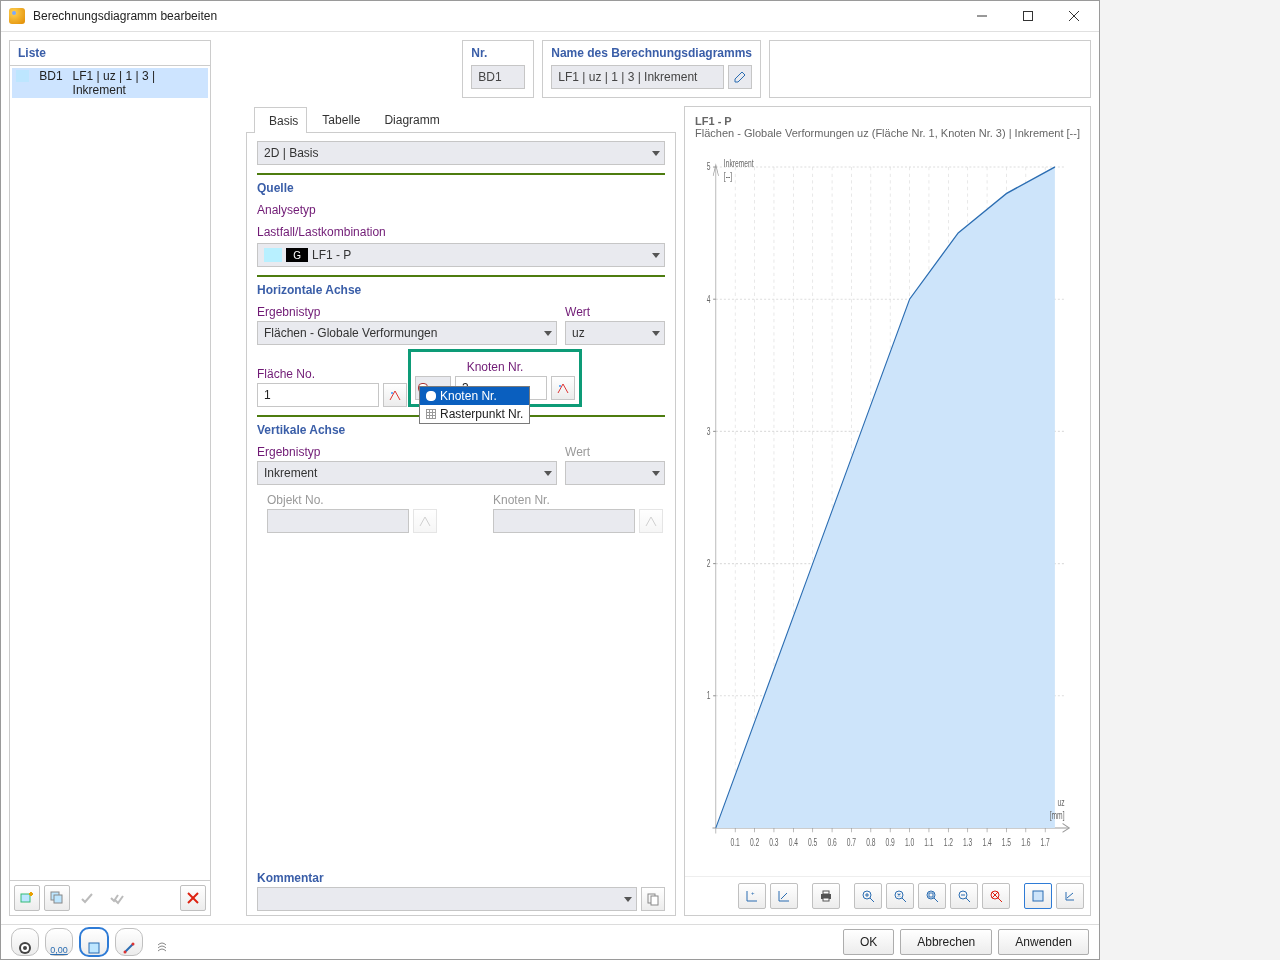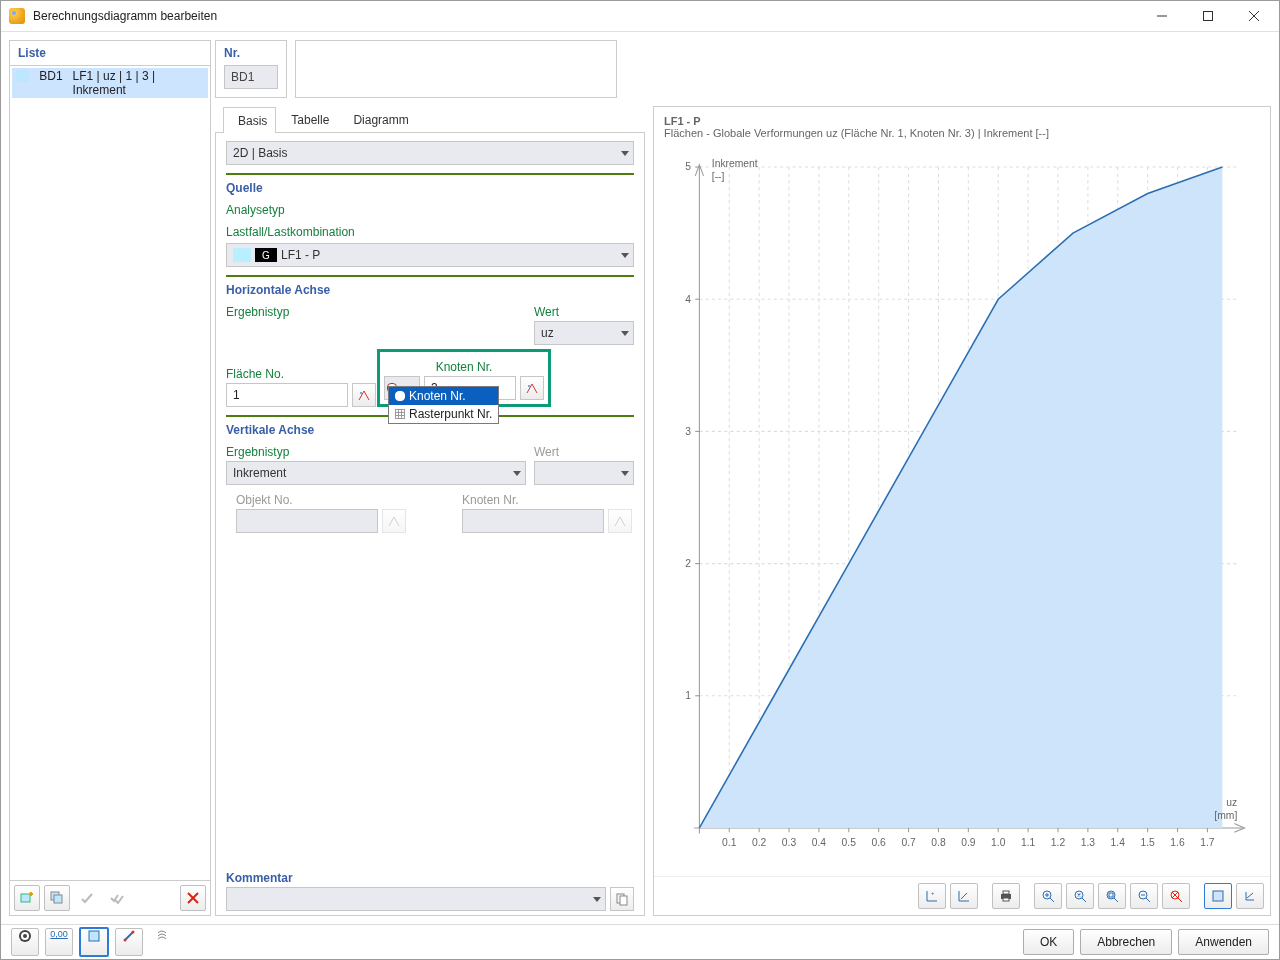--- a/index.html
+++ b/index.html
@@ -8,21 +8,21 @@
   --panel-border:#ccc;
   --blue:#2b6db2;
   --header-text:#3a5ea8;
   --sel-bg:#cde4ff;
   --sel-bg2:#0a5fbf;
   --field-bg:#e9eaef;
   --green:#0d9b77;
   --win-bg:#fff;
 }
 html,body{margin:0;padding:0;height:100%;font-family:"Segoe UI",Arial,sans-serif;font-size:12px;color:#222;background:#f3f3f3;}
-.window{width:1280px;height:960px;background:#fff;border:1px solid #9a9a9a;box-sizing:border-box;display:flex;flex-direction:column;}
+.window{width:1100px;height:960px;background:#fff;border:1px solid #9a9a9a;box-sizing:border-box;display:flex;flex-direction:column;}
 
 
 .titlebar{height:30px;display:flex;align-items:center;padding:0 2px 0 8px;border-bottom:1px solid #e0e0e0;}
 .titlebar .app-icon{width:16px;height:16px;margin-right:8px;display:inline-block;background:radial-gradient(circle at 30% 30%,#ffd152,#e08a00);border-radius:3px;position:relative;}
 .titlebar .app-icon::after{content:"";position:absolute;left:3px;top:3px;width:4px;height:4px;background:#7aa9ff;border-radius:2px;}
 .titlebar .title{flex:1;}
 .winbtn{width:46px;height:30px;display:flex;align-items:center;justify-content:center;}
 .winbtn svg{stroke:#333;stroke-width:1;}
 
 
@@ -31,21 +31,21 @@
 .col-list .hdr{background:#fff;color:var(--header-text);font-weight:600;padding:5px 8px;border-bottom:1px solid var(--panel-border);}
 .col-list .list{flex:1;overflow:auto;padding:2px;}
 .list-row{display:flex;gap:10px;padding:1px 4px;}
 .list-row.sel{background:var(--sel-bg);}
 .list-row .tile{width:14px;height:12px;background:#bde6ff;margin-top:1px;}
 .list-tools{display:flex;padding:4px;gap:4px;border-top:1px solid var(--panel-border);}
 .tbtn{width:24px;height:24px;border:1px solid #c0c0c0;background:linear-gradient(#fff,#ececec);display:flex;align-items:center;justify-content:center;border-radius:2px;}
 .tbtn.ghost{border:1px solid transparent;background:transparent;}
 .spacer{flex:1;}
 
-.col-main{flex:1;display:flex;flex-direction:column;gap:8px;min-width:0;}
+.col-main{flex:1;display:flex;flex-direction:column;gap:8px;min-width:0;align-items:flex-end;}
 .row-top{display:flex;gap:8px;}
 .panel{border:1px solid var(--panel-border);background:#fff;}
 .panel .hdr{color:var(--header-text);font-weight:600;padding:5px 8px;}
 .panel-nr{width:70px;}
 .panel-name{flex:1;}
 .field-ro{margin:0 8px 8px 8px;height:22px;background:var(--field-bg);border:1px solid #c6c6c6;display:flex;align-items:center;padding:0 6px;color:#444;}
 .field-ro.full{flex:1;}
 .panel-name .row{display:flex;align-items:center;margin:0 8px 8px 8px;gap:4px;}
 .editicon{width:22px;height:22px;border:1px solid #c6c6c6;background:#e9eaef;display:flex;align-items:center;justify-content:center;}
 .rightspace{width:320px;}
@@ -53,21 +53,21 @@
 
 
 .formarea{flex:1;display:flex;gap:8px;min-height:0;}
 .formcol{width:430px;display:flex;flex-direction:column;}
 .tabs{display:flex;gap:0;padding-left:8px;border-bottom:1px solid var(--panel-border);}
 .tab{padding:6px 8px 5px 14px;border:1px solid transparent;border-bottom:none;color:#333;}
 .tab.active{border-color:var(--panel-border);background:#fff;position:relative;top:1px;}
 .form{flex:1;border:1px solid var(--panel-border);border-top:none;background:#fff;padding:8px 10px 4px 10px;display:flex;flex-direction:column;gap:4px;overflow:visible;}
 .sect{color:var(--header-text);font-weight:600;padding-top:6px;border-top:2px solid #4d7c0f;margin-top:4px;}
 .sect:first-child{border-top:none;margin-top:0;padding-top:0;}
-.lbl{color:#15803d;margin-top:4px;}
+.lbl{color:#701a75;margin-top:4px;}
 .lbl.dim{color:#9a9a9a;}
 .dd{height:22px;background:var(--field-bg);border:1px solid #c6c6c6;display:flex;align-items:center;justify-content:space-between;padding:0 4px 0 6px;color:#333;}
 .dd.dim{color:#9a9a9a;}
 .chev{width:0;height:0;border-left:4px solid transparent;border-right:4px solid transparent;border-top:5px solid #555;}
 .row2{display:flex;gap:8px;}
 .row2 > div{display:flex;flex-direction:column;gap:2px;}
 .inp{height:22px;background:#fff;border:1px solid #c6c6c6;display:flex;align-items:center;padding:0 6px;min-width:40px;}
 .inp.dim{background:var(--field-bg);}
 .pick{width:22px;height:22px;border:1px solid #c6c6c6;background:linear-gradient(#fff,#ececec);display:flex;align-items:center;justify-content:center;}
 .pick.dim{opacity:.45;}
@@ -103,21 +103,21 @@
 .axis line,.axis path{stroke:#999;stroke-width:1;}
 .grid line{stroke:#ddd;stroke-width:1;stroke-dasharray:3 3;}
 .charttools{display:flex;justify-content:flex-end;gap:4px;padding:6px;border-top:1px solid #eee;}
 .charttools .sep{width:6px;}
 .ctbtn{width:26px;height:24px;border:1px solid #c0c0c0;background:linear-gradient(#fff,#ececec);display:flex;align-items:center;justify-content:center;border-radius:2px;}
 
 
 .statusbar{height:34px;border-top:1px solid #dcdcdc;display:flex;align-items:center;padding:0 10px;gap:6px;}
 .btn{height:24px;padding:0 16px;border:1px solid #adadad;background:linear-gradient(#fff,#ececec);border-radius:2px;display:flex;align-items:center;}
 .statusbar .spacer2{flex:1;}
-.sbtn{width:26px;height:26px;border:1px solid #c0c0c0;background:linear-gradient(#fff,#ececec);border-radius:2px;display:flex;align-items:flex-start;justify-content:center;}
+.sbtn{width:26px;height:26px;border:1px solid #c0c0c0;background:linear-gradient(#fff,#ececec);border-radius:10px;display:flex;align-items:flex-end;justify-content:center;}
 .sbtn.active{border:2px solid #2e7bd6;}
 
 
 .ico{width:14px;height:14px;}
 </style>
 </head>
 <body>
 
 <div class="window">
 
@@ -185,20 +185,31 @@
             </svg>
           </div>
       </div>
     </div>
 
     <div class="col-main">
       <div class="row-top">
         <div class="panel panel-nr">
           <div class="hdr">Nr.</div>
           <div class="field-ro">BD1</div>
+        </div>
+        <div class="panel panel-name">
+          <div class="hdr">Name des Berechnungsdiagramms</div>
+          <div class="row">
+            <div class="field-ro full" style="margin:0;">LF1 | uᴢ | 1 | 3 | Inkrement</div>
+            <div class="editicon">
+                <svg class="ico" viewBox="0 0 14 14">
+                  <path d="M2 12 L2 9 L9 2 L12 5 L5 12 Z" fill="none" stroke="#2b6db2"></path>
+                </svg>
+              </div>
+          </div>
         </div>
         <div class="panel rightspace">
             <div class="hdr">&nbsp;</div>
             <div style="height:26px;"></div>
           </div>
       </div>
 
       <div class="formarea">
 
         <div class="formcol">
@@ -222,20 +233,24 @@
                   <span class="gchip">G</span>
                   <span>LF1 - P</span>
                 </span>
               <span class="chev"></span>
             </div>
 
             <div class="sect">Horizontale Achse</div>
             <div class="row2">
               <div style="flex:1;">
                 <div class="lbl">Ergebnistyp</div>
+                <div class="dd">
+                    <span>Flächen - Globale Verformungen</span>
+                    <span class="chev"></span>
+                  </div>
               </div>
               <div style="width:100px;">
                 <div class="lbl">Wert</div>
                 <div class="dd">
                     <span>uz</span>
                     <span class="chev"></span>
                   </div>
               </div>
             </div>
 

